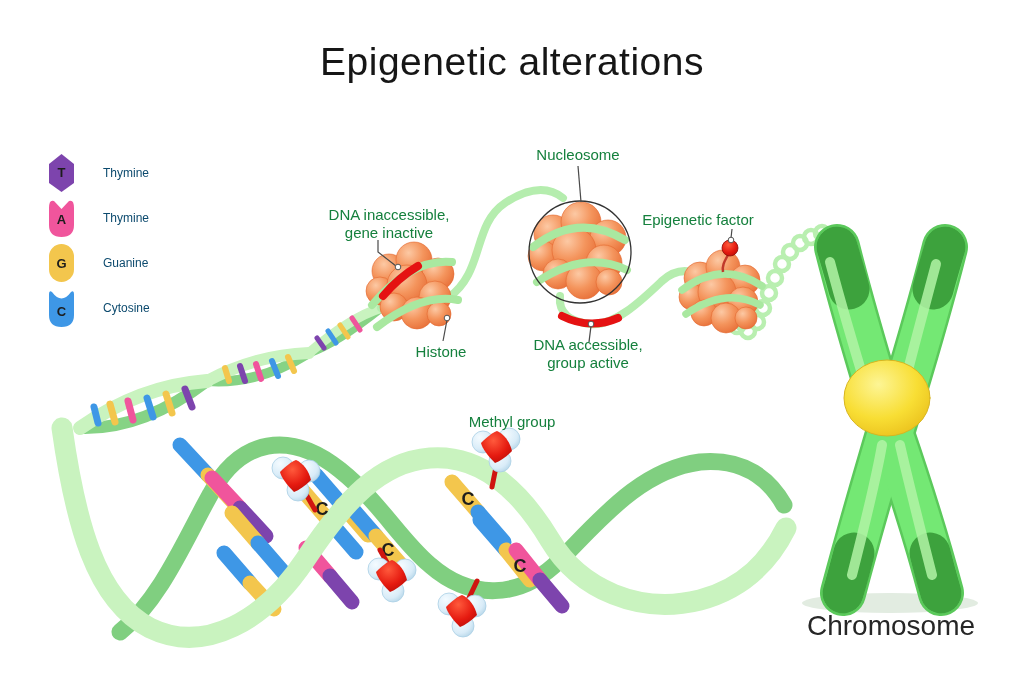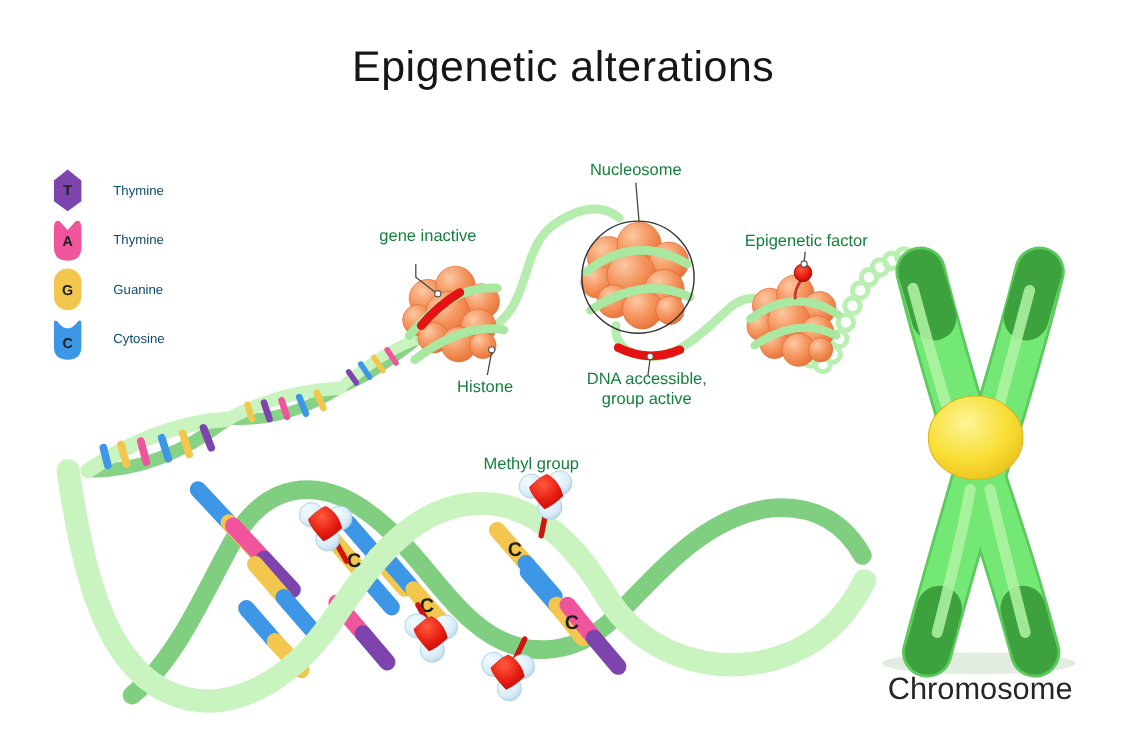--- a/index.html
+++ b/index.html
@@ -304,29 +304,30 @@
       <path d="M1,6 Q1,2 4,4 Q13.5,17 23,4 Q26,2 26,6 V27 Q26,39 13.5,39 Q1,39 1,27 Z" fill="#3e97e6"></path>
       <text x="13.5" y="28" text-anchor="middle">C</text>
         </svg>
     <span class="txt">Cytosine</span>
   </div>
 </div>
 
 <div class="lbl" style="left:518px;top:146px;width:120px;">Nucleosome</div>
 
 <div class="lbl" style="left:306px;top:206px;width:166px;">
+  <div>DNA inaccessible,</div>
   <div>gene inactive</div>
 </div>
 
-<div class="lbl" style="left:663px;top:211px;width:140px;">Epigenetic factor</div>
+<div class="lbl" style="left:628px;top:211px;width:140px;">Epigenetic factor</div>
 
 <div class="lbl" style="left:391px;top:343px;width:100px;">Histone</div>
 
 <div class="lbl" style="left:508px;top:336px;width:160px;">
   <div>DNA accessible,</div>
   <div>group active</div>
 </div>
 
-<div class="lbl" style="left:413px;top:413px;width:140px;">Methyl group</div>
+<div class="lbl" style="left:442px;top:413px;width:140px;">Methyl group</div>
 
 <div class="lbl" id="chromosome-label" style="left:791px;top:617px;width:200px;">Chromosome</div>
 
 </div>
 
 </body></html>

